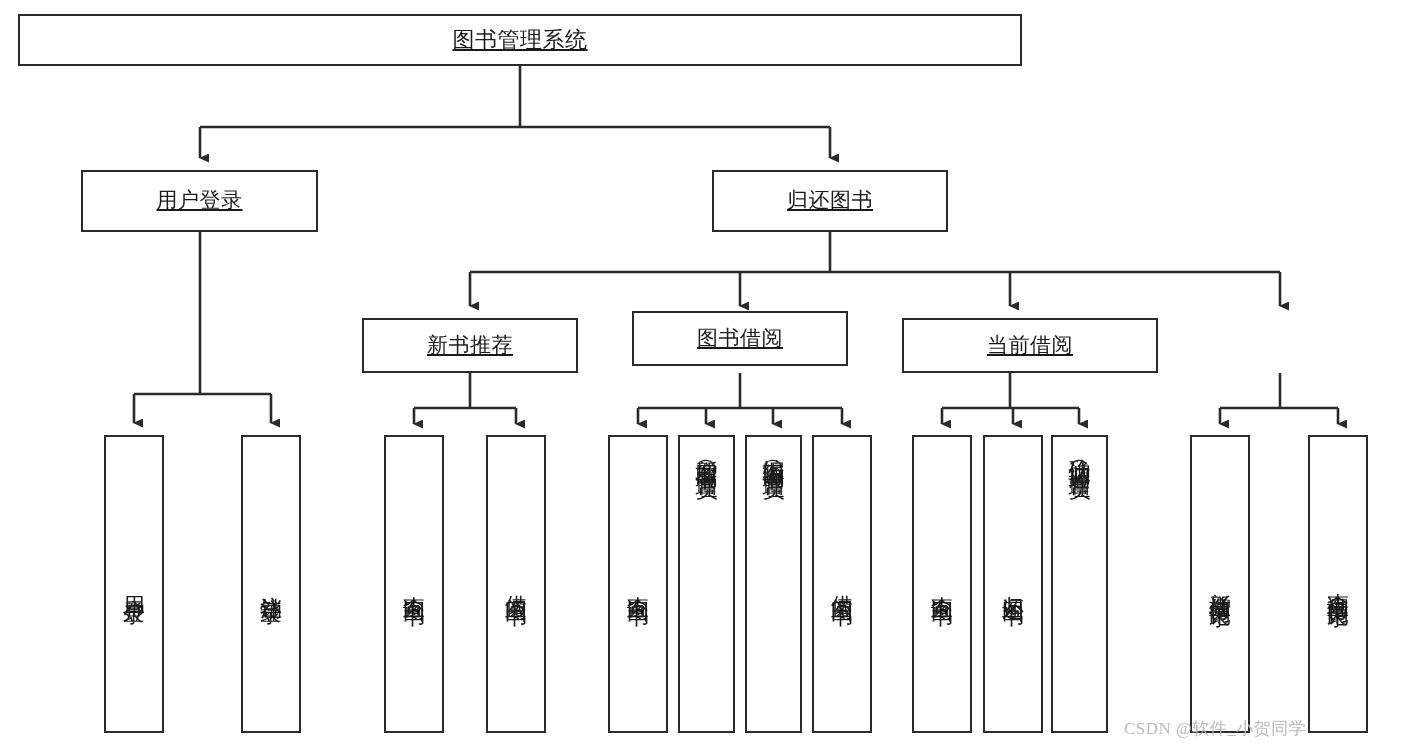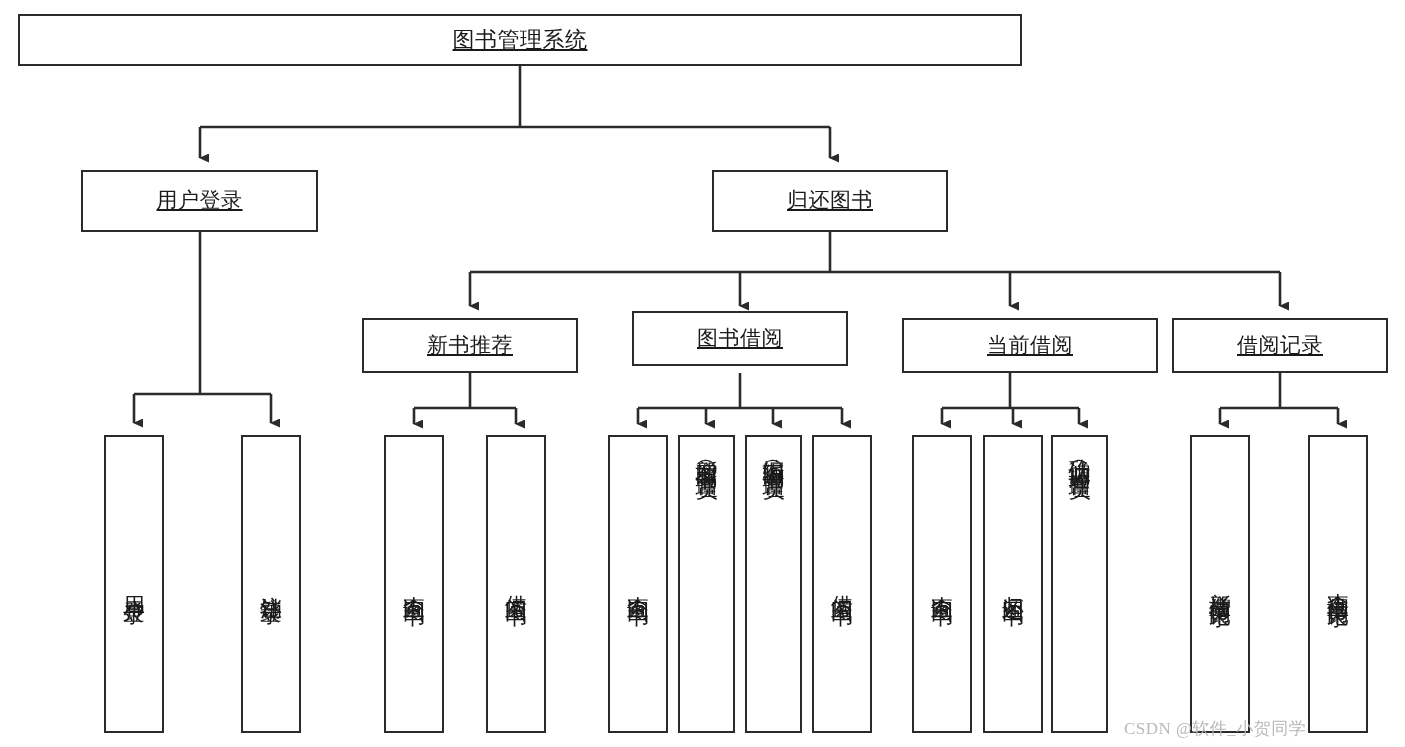--- a/index.html
+++ b/index.html
@@ -152,23 +152,20 @@
   </div>
 
   <div class="node node-h" style="left:632px; top:311px; width:216px; height:55px;">
     <span>图书借阅</span>
   </div>
 
   <div class="node node-h" style="left:902px; top:318px; width:256px; height:55px;">
     <span>当前借阅</span>
   </div>
 
-  <div class="node node-h" style="left:1172px; top:318px; width:216px; height:55px;">
-    <span>借阅记录</span>
-  </div>
 
   <div class="node node-v" style="left:104px; top:435px; width:60px; height:298px;">
     <span>用户登录</span>
   </div>
 
   <div class="node node-v" style="left:241px; top:435px; width:60px; height:298px;">
     <span>注销登录</span>
   </div>
 
   <div class="node node-v" style="left:384px; top:435px; width:60px; height:298px;">

